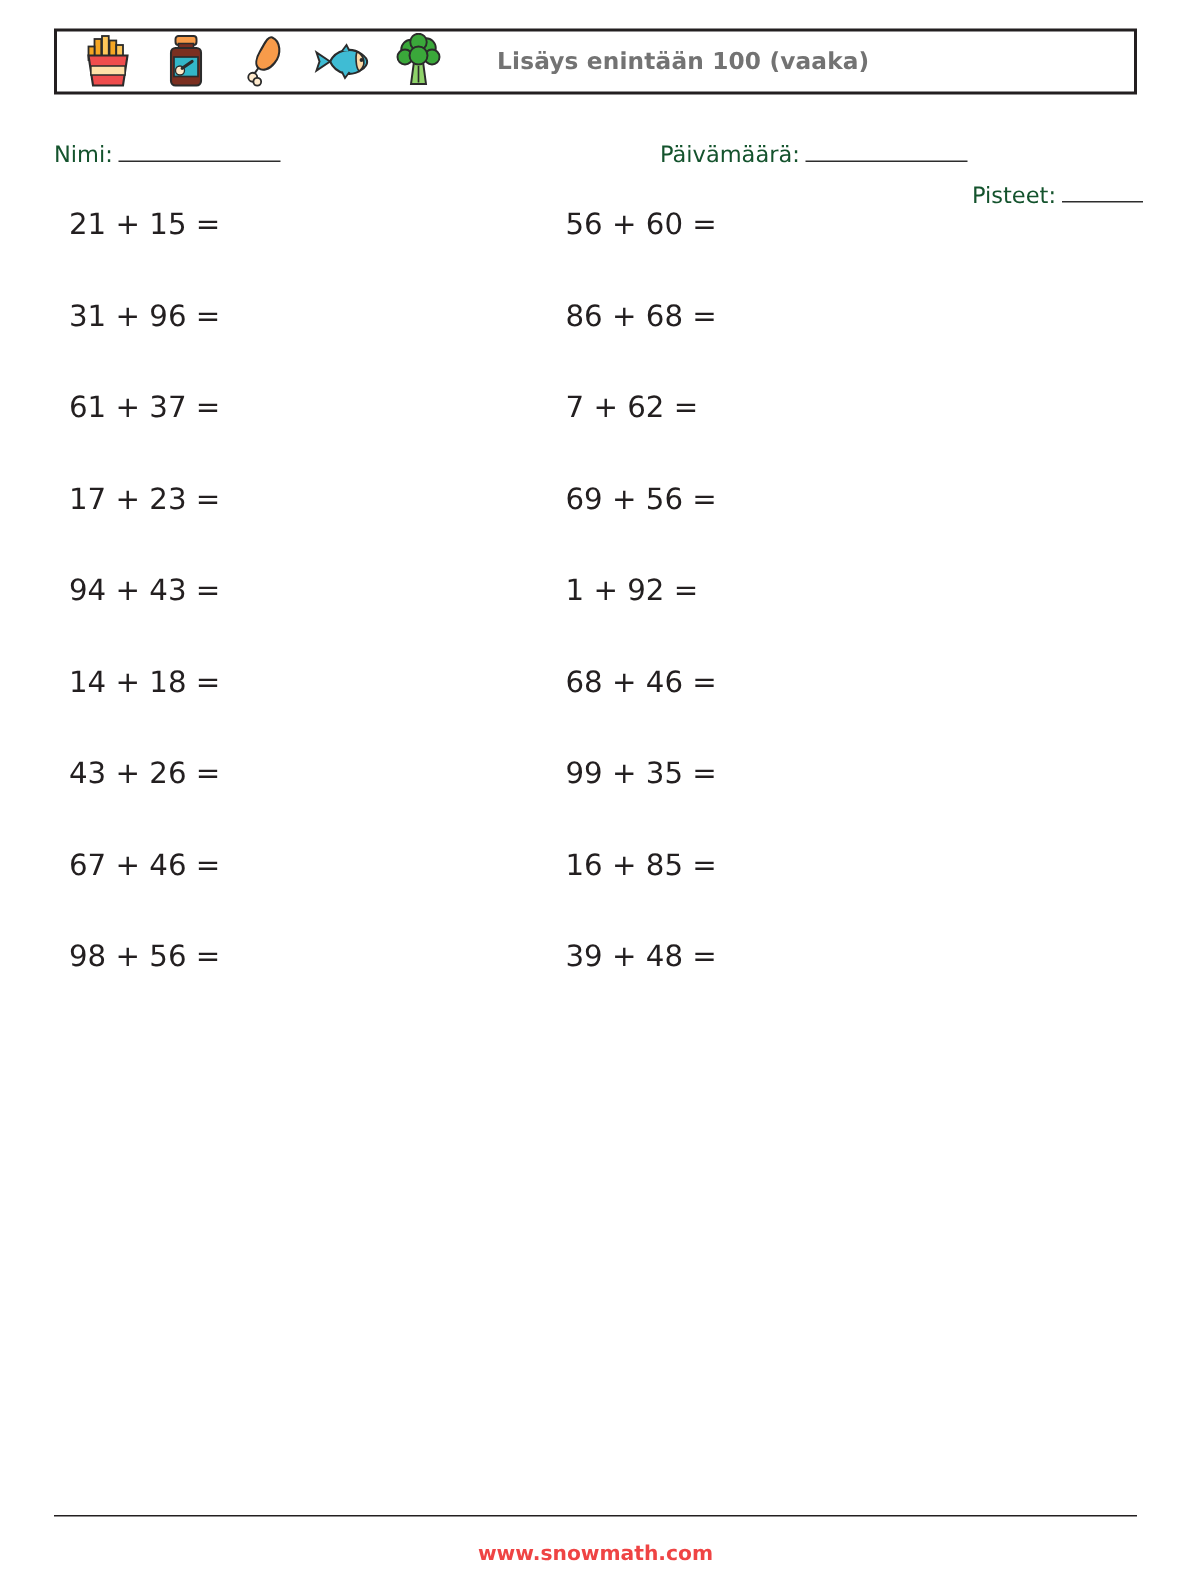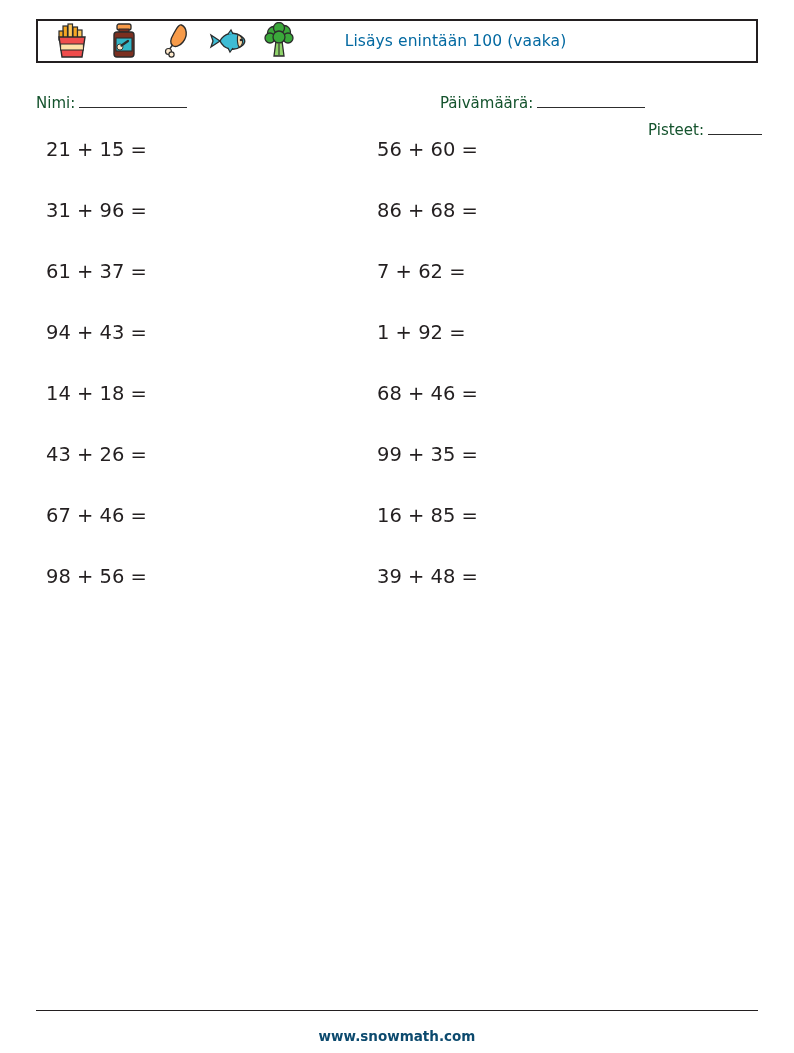--- a/index.html
+++ b/index.html
@@ -47,24 +47,25 @@
   .worksheet-title {
     position: absolute;
     right: 0;
     left: 0;
     top: 0;
     height: 100%;
     display: flex;
     align-items: center;
     justify-content: center;
     font-size: 15.5px;
-    color: #0369a1;
+    color: #737373;
     letter-spacing: 0.1px;
     padding-left: 117px;
     box-sizing: border-box;
+    font-weight: bold;
   }
 
   
   .info-row {
     position: absolute;
     left: 36px;
     top: 93px;
     width: 722px;
     height: 26px;
     font-size: 15px;
@@ -118,21 +119,21 @@
     border-top: 1.6px solid #231f20;
   }
   .footer-text {
     position: absolute;
     left: 0;
     right: 0;
     top: 1028px;
     text-align: center;
     font-size: 13.5px;
     font-weight: bold;
-    color: #0c4a6e;
+    color: #ef4444;
   }
 </style>
 </head>
 <body>
 
 <div class="header-box">
 
   <div class="icon-strip">
 
     <span class="icon-slot">
@@ -235,20 +236,24 @@
   </div>
   <div class="prob-row">
     <span class="prob prob-col-0">31 + 96 =</span>
     <span class="prob prob-col-1">86 + 68 =</span>
   </div>
   <div class="prob-row">
     <span class="prob prob-col-0">61 + 37 =</span>
     <span class="prob prob-col-1">7 + 62 =</span>
   </div>
   <div class="prob-row">
+    <span class="prob prob-col-0">17 + 23 =</span>
+    <span class="prob prob-col-1">69 + 56 =</span>
+  </div>
+  <div class="prob-row">
     <span class="prob prob-col-0">94 + 43 =</span>
     <span class="prob prob-col-1">1 + 92 =</span>
   </div>
   <div class="prob-row">
     <span class="prob prob-col-0">14 + 18 =</span>
     <span class="prob prob-col-1">68 + 46 =</span>
   </div>
   <div class="prob-row">
     <span class="prob prob-col-0">43 + 26 =</span>
     <span class="prob prob-col-1">99 + 35 =</span>

